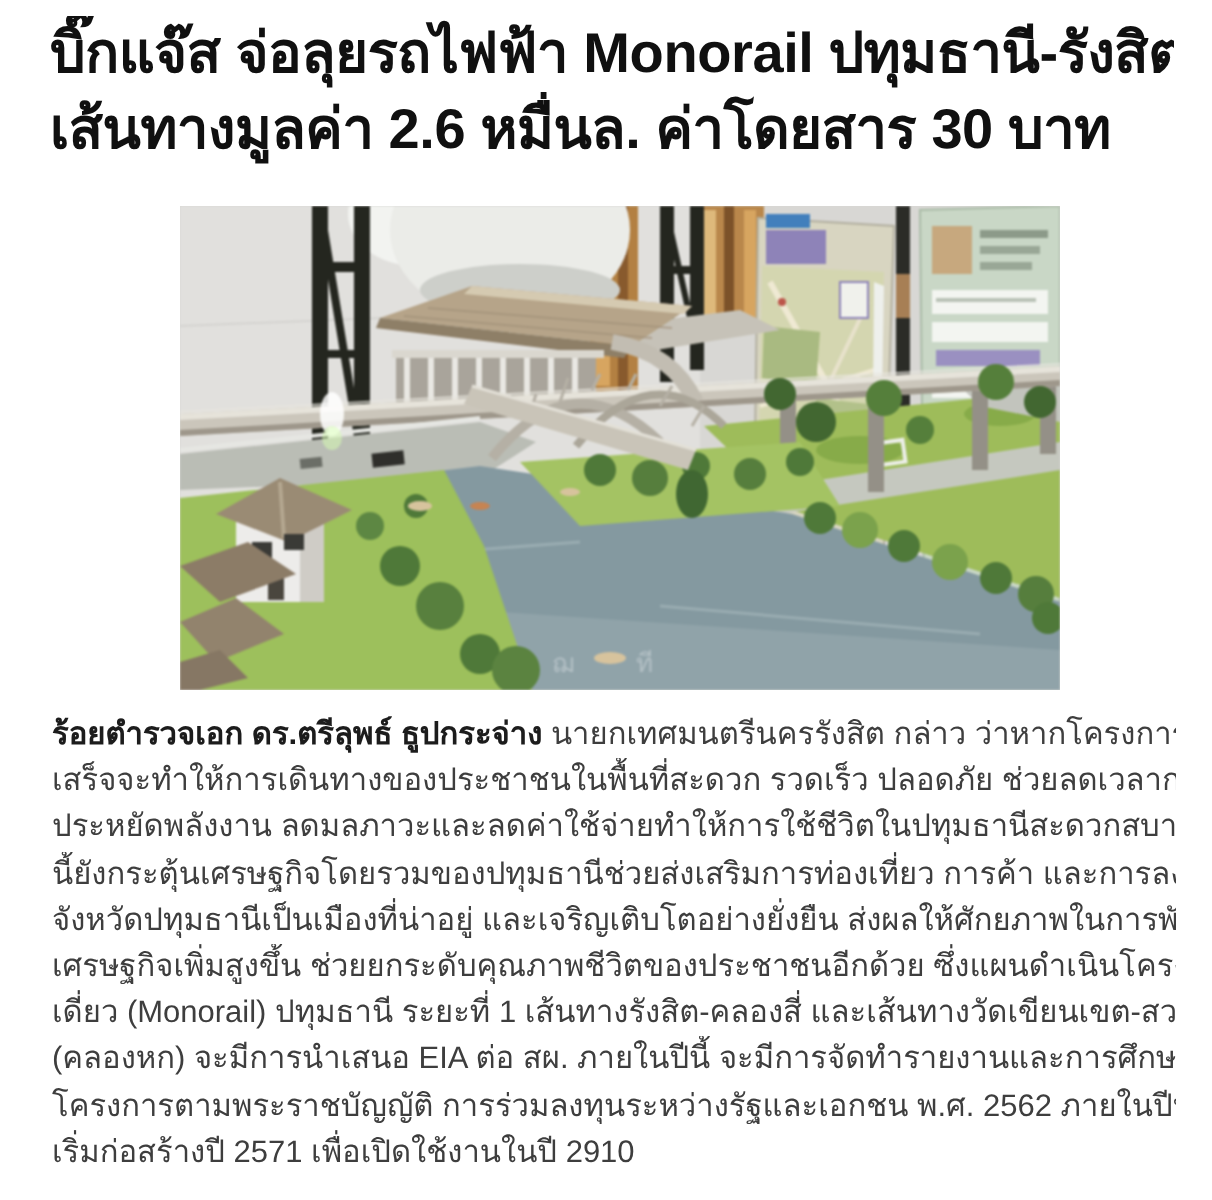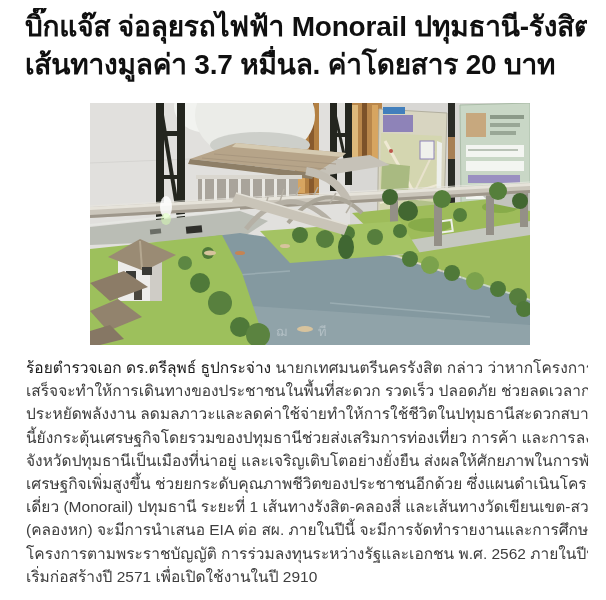--- a/index.html
+++ b/index.html
@@ -16,28 +16,28 @@
   .photo-wrap{
     position:absolute;left:90px;top:103px;width:440px;height:242px;
     overflow:hidden;background:#d8d7d4;
   }
   .photo-wrap svg{display:block;filter:blur(.45px) saturate(.95);}
   .article{
     position:absolute;left:26px;top:356px;width:562px;
     font-size:15.5px;line-height:23.2px;color:#3e3e3e;
   }
   .article .ln{white-space:nowrap;overflow:hidden;height:23.2px;}
-  .lead{font-weight:400;color:#1c1c1c;text-align:center;}
+  .lead{font-weight:700;color:#1c1c1c;text-align:center;}
 </style>
 </head>
 <body>
 
 <div class="headline">
   <div class="hl-line">บิ๊กแจ๊ส จ่อลุยรถไฟฟ้า Monorail ปทุมธานี-รังสิต 2</div>
-  <div class="hl-line">เส้นทางมูลค่า 3.7 หมื่นล. ค่าโดยสาร 20 บาท</div>
+  <div class="hl-line">เส้นทางมูลค่า 2.6 หมื่นล. ค่าโดยสาร 30 บาท</div>
 </div>
 
 <div class="photo-wrap">
   <svg width="440" height="242" viewBox="0 0 440 242" xmlns="http://www.w3.org/2000/svg">
 
     <g>
       <rect x="0" y="0" width="440" height="242" fill="#d8d7d4"></rect>
       <rect x="0" y="0" width="260" height="170" fill="#e1e0dd"></rect>
       <path d="M0,60 L200,52" stroke="#cdccc9" stroke-width="1" opacity="0.6"></path>
     </g>

